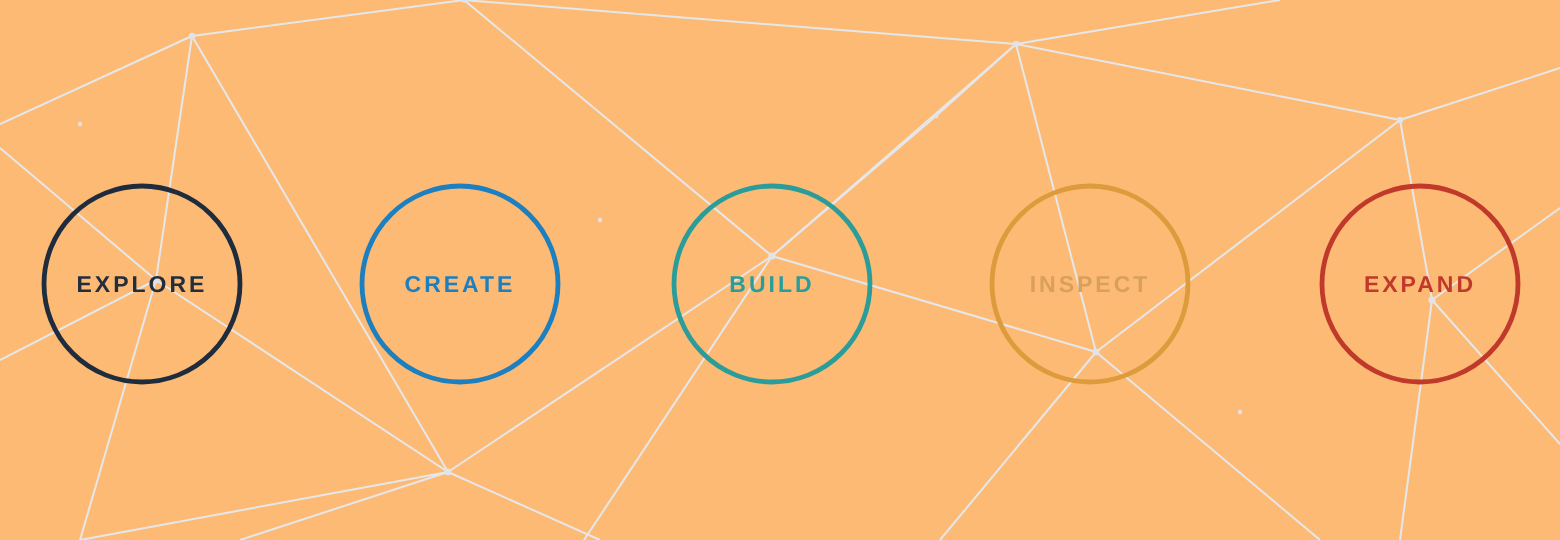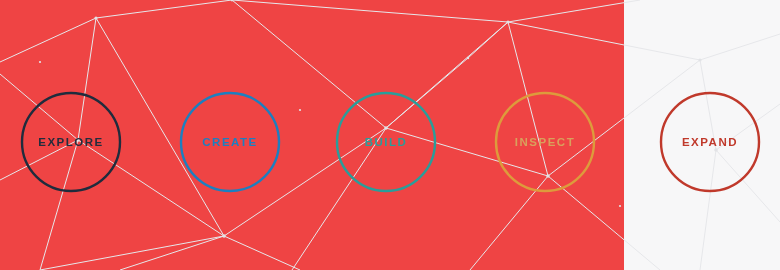--- a/index.html
+++ b/index.html
@@ -9,23 +9,23 @@
   body {
     width: 780px;
     height: 270px;
     overflow: hidden;
     background: #f7f7f8;
     font-family: "Liberation Sans", sans-serif;
   }
 
   #process-diagram {
     position: relative;
-    width: 624px;
+    width: 780px;
     height: 270px;
-    background: #ef4444;
+    background: #fdba74;
     text-align: center;
   }
 
   
   .bg-network {
     position: absolute;
     inset: 0;
     width: 780px;
     height: 270px;
     pointer-events: none;

